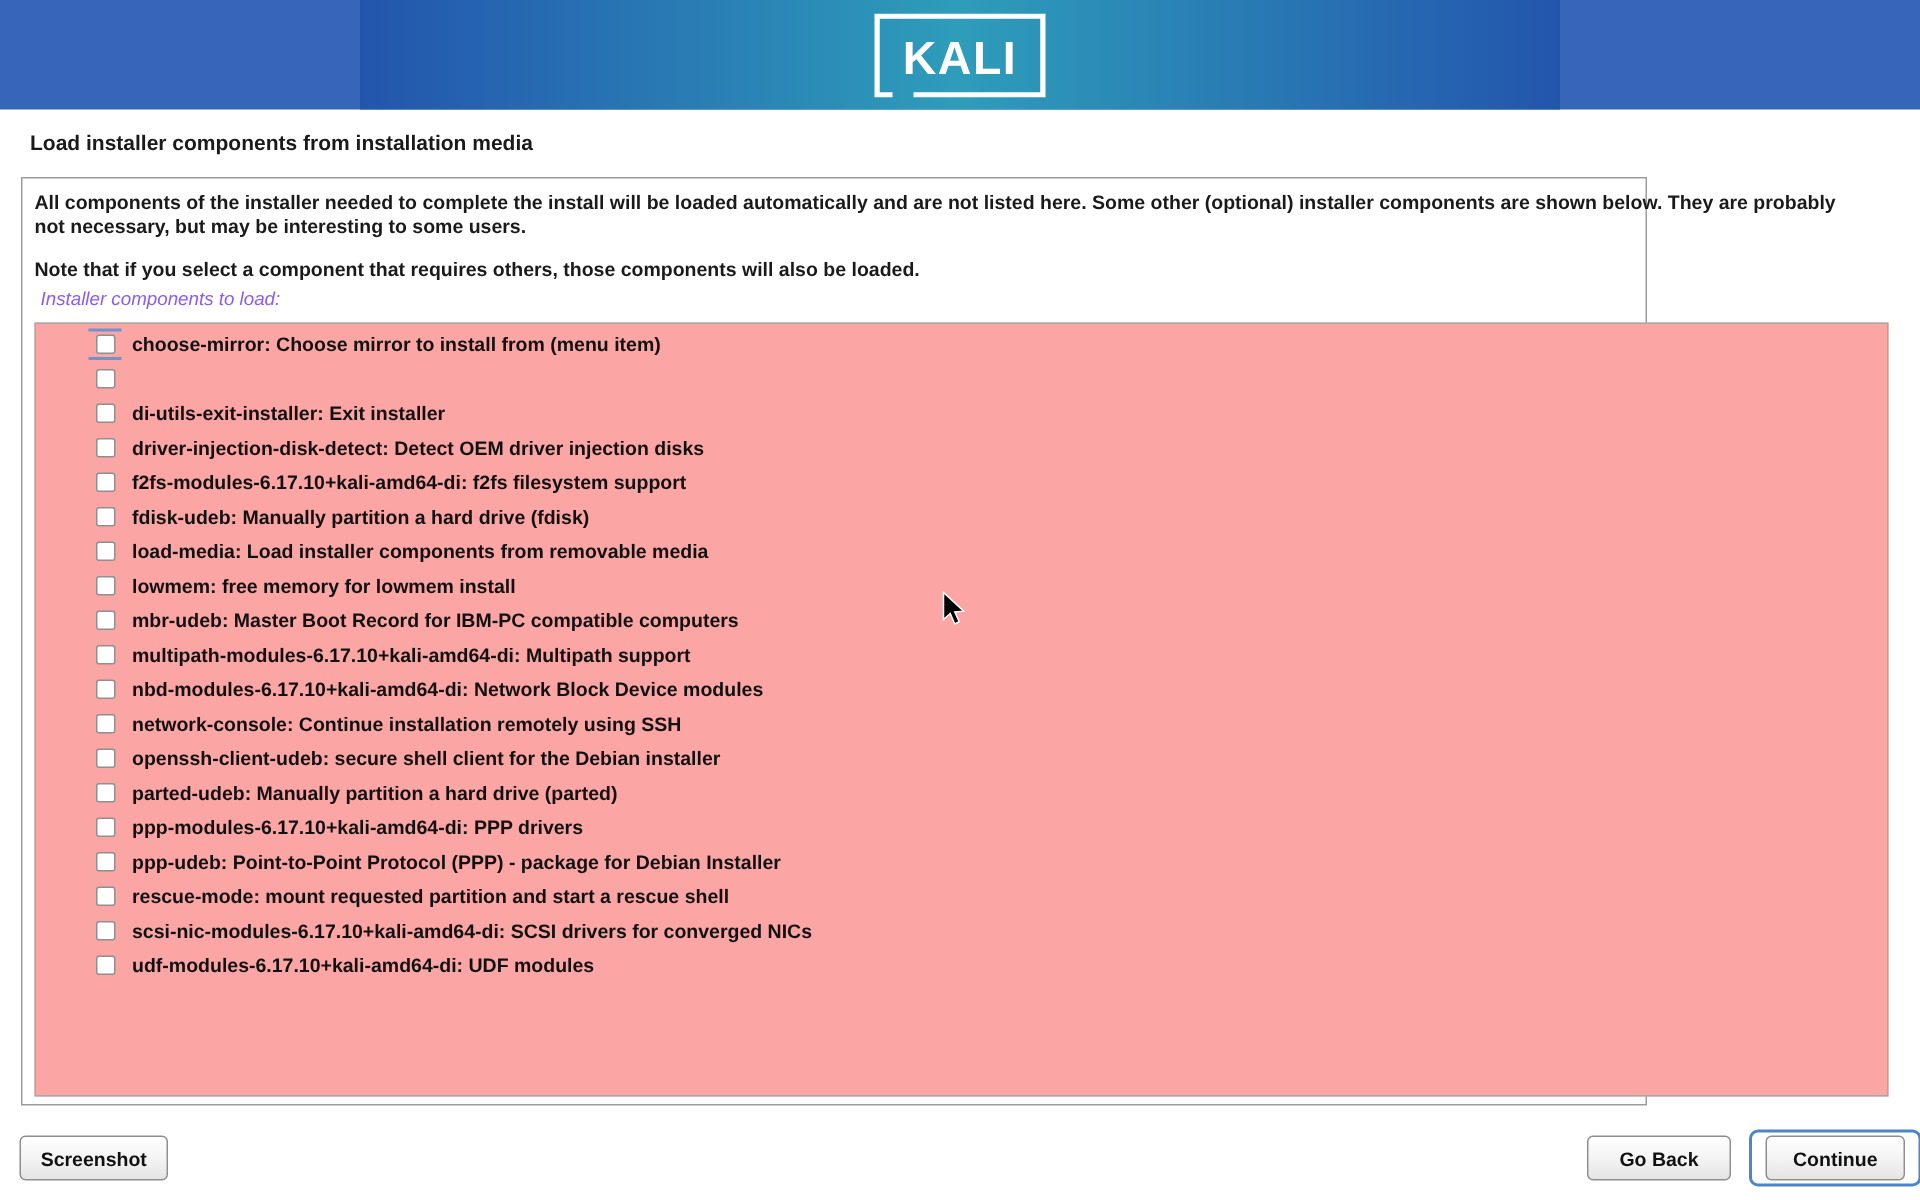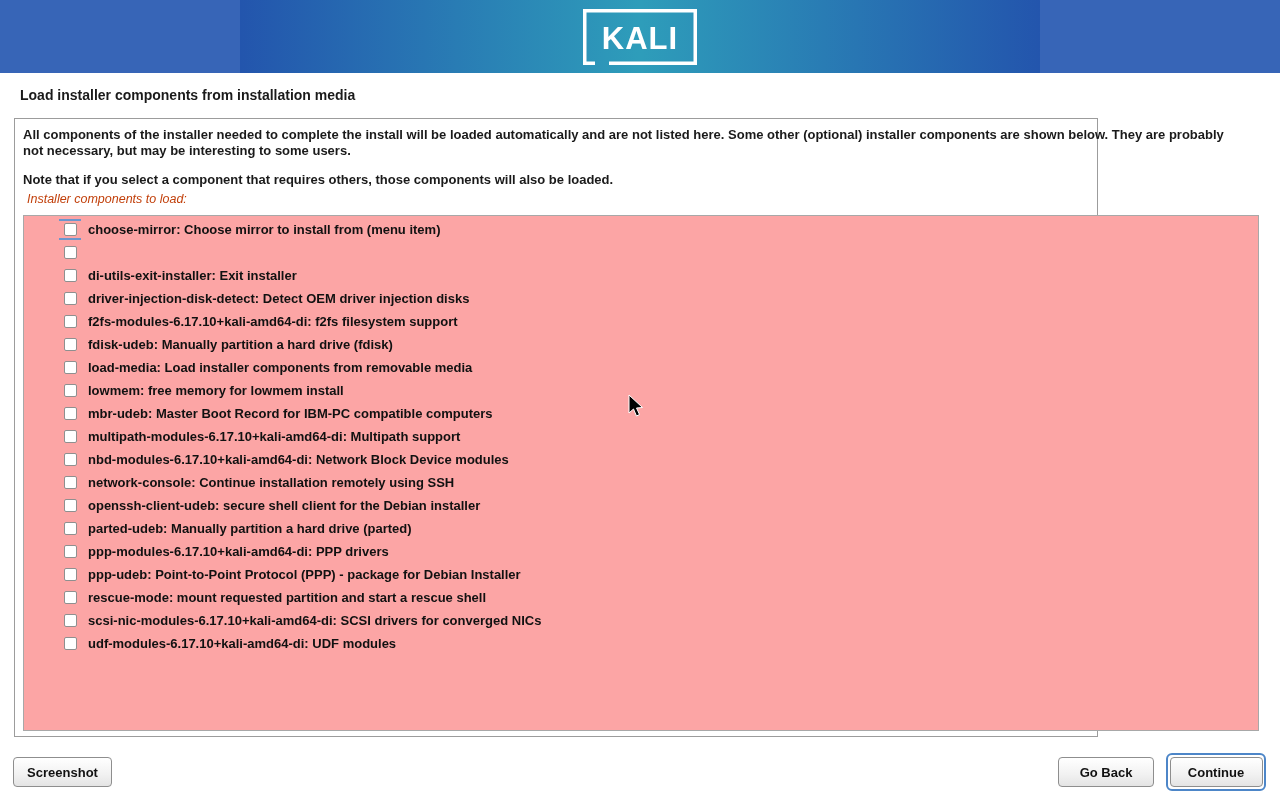--- a/index.html
+++ b/index.html
@@ -48,21 +48,21 @@
   }
   .desc {
     position: absolute; left: 8px; width: 1212px;
     font-size: 13px; font-weight: 700; line-height: 15.5px;
   }
   .desc-1 { top: 8px; }
   .desc-2 { top: 53px; }
   .list-label {
     position: absolute; left: 12px; top: 73px;
     font-size: 12.5px; font-style: italic; font-weight: 400;
-    color: #c2410c;
+    color: #8b5cf6;
   }
 
   
   .listbox {
     position: absolute; left: 8px; top: 96px;
     width: 1236px; height: 516px;
     border: 1px solid #a8a8a8;
     background: #fca5a5;
     padding-top: 2px;
     overflow: hidden;
@@ -105,21 +105,21 @@
     background: linear-gradient(to bottom, #ffffff 0%, #f1f1f1 60%, #e4e4e4 100%);
     font-family: "Liberation Sans", "DejaVu Sans", sans-serif;
     font-size: 13px; font-weight: 700; color: #111111;
     display: flex; align-items: center; justify-content: center;
     cursor: default;
   }
   .btn-screenshot { left: 13px; top: 757px; width: 99px; }
   .btn-goback   { left: 1058px; top: 757px; width: 96px; }
   .continue-wrap {
     position: absolute; left: 1166px; top: 753px;
-    width: 100px; height: 38px;
+    width: 115px; height: 38px;
     border: 2px solid #4d86c8;
     border-radius: 6px;
     background: #ffffff;
     display: flex; align-items: center; justify-content: center;
   }
   .btn-continue { position: static; width: 93px; height: 30px; }
 
   
   .cursor {
     position: absolute; left: 628px; top: 394px;

